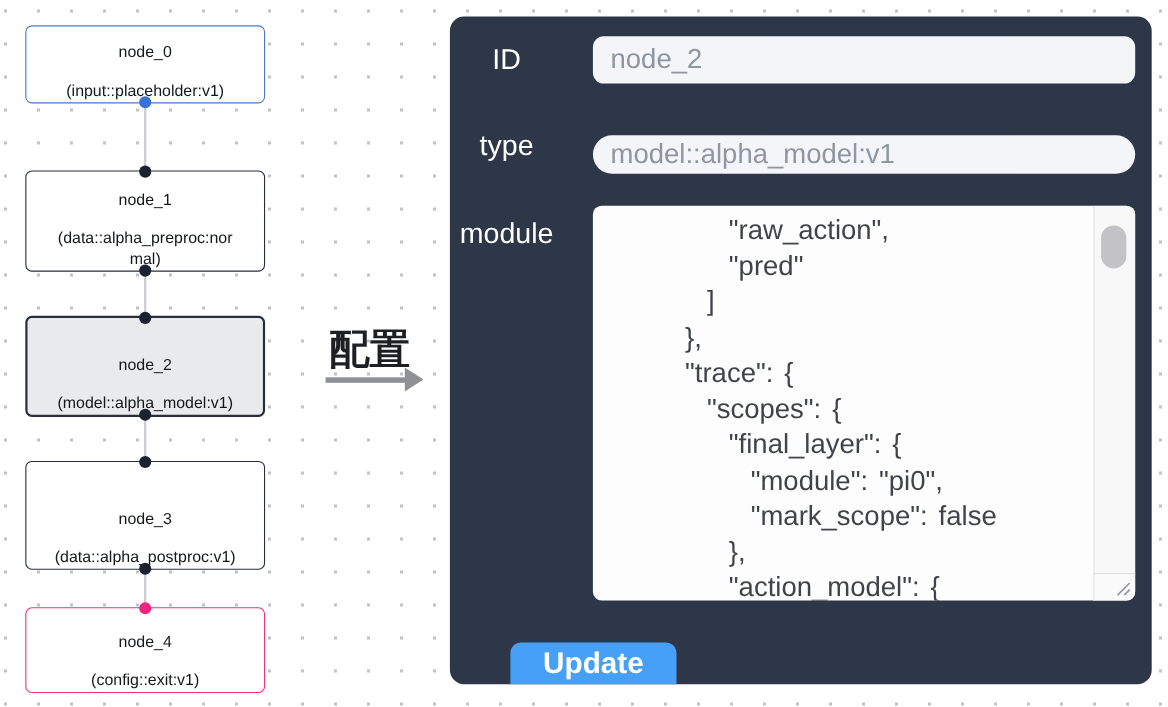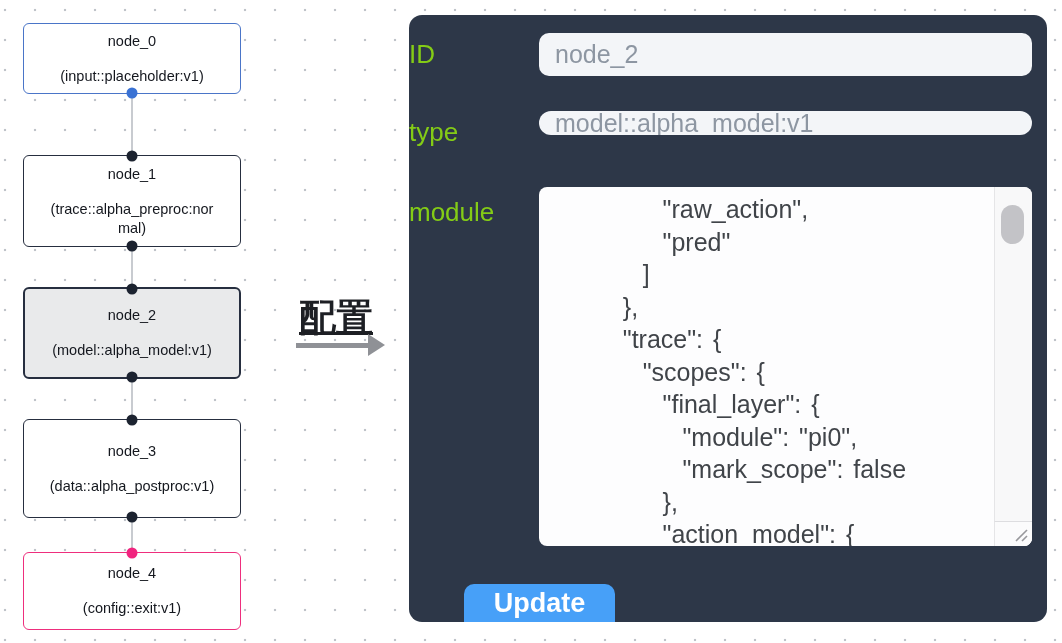--- a/index.html
+++ b/index.html
@@ -6,53 +6,53 @@
   .stage{
     position:relative;width:1062px;height:643px;overflow:hidden;
     font-family:"Liberation Sans",sans-serif;background:#ffffff;
     background-image:radial-gradient(circle,#bfc3c9 1.3px,transparent 1.6px);
     background-size:30px 30px;background-position:-10px -5px;
   }
   
   .node{
     position:absolute;left:23px;width:218px;box-sizing:border-box;
     background:#ffffff;border:1.5px solid #262e3f;border-radius:6px;
-    display:flex;flex-direction:column;align-items:center;justify-content:center;
+    display:flex;flex-direction:column;align-items:center;justify-content:flex-end;
     z-index:2;
   }
   .node--input{border-color:#4a75c8;}
   .node--selected{background:#e9eaeb;border-width:2px;}
   .node--output{border-color:#ee2e7d;}
   .node-title{font-size:14.5px;font-weight:500;color:#14171e;line-height:19px;}
   .node-sub{font-size:14.5px;color:#14171e;line-height:19px;max-width:166px;text-align:center;word-break:break-all;margin-top:16px;}
   .port{position:absolute;width:11px;height:11px;border-radius:50%;background:#1c2330;left:50%;}
   .port--top{top:0;transform:translate(-50%,-50%);}
   .port--bottom{bottom:0;transform:translate(-50%,50%);}
   .port--blue{background:#3a72d4;}
   .port--pink{background:#f1247f;}
   .edge{position:absolute;left:131px;width:2px;background:#c8cbd0;z-index:1;}
   
-  .transfer-label{position:absolute;left:299px;top:293px;font-size:37px;font-weight:600;color:#1d1f24;z-index:2;text-decoration:underline;}
+  .transfer-label{position:absolute;left:299px;top:293px;font-size:37px;font-weight:600;color:#1d1f24;z-index:2;}
   .arrow{position:absolute;left:296px;top:334px;width:92px;height:22px;z-index:2;}
   .arrow-line{position:absolute;left:0;top:8.5px;width:74px;height:5px;background:#8f9196;}
   .arrow-head{position:absolute;left:72px;top:0;width:0;height:0;
     border-top:11px solid transparent;border-bottom:11px solid transparent;border-left:17px solid #8f9196;}
   
   .panel{position:absolute;left:409px;top:15px;width:638px;height:607px;background:#2d3748;border-radius:13px;z-index:3;}
-  .field-label{position:absolute;left:0;width:103px;text-align:left;color:#84cc16;font-size:26px;}
+  .field-label{position:absolute;left:0;width:103px;text-align:center;color:#ffffff;font-size:26px;}
   .label-id{top:18px;height:43px;line-height:43px;}
   .label-type{top:96px;height:42px;line-height:42px;}
   .label-config{top:182px;height:30px;line-height:30px;}
   .field-input{
     position:absolute;left:130px;width:493px;box-sizing:border-box;
     background:#f3f5f8;border:none;outline:none;border-radius:10px;
     font-size:25px;color:#8d96a2;padding:0 16px;font-family:inherit;
   }
   .input-id{top:18px;height:43px;}
-  .input-type{top:96px;height:24px;border-radius:18px;}
+  .input-type{top:108px;height:35px;border-radius:18px;}
   .config-box{position:absolute;left:130px;top:172px;width:493px;height:359px;background:#fdfdfe;border-radius:8px;overflow:hidden;}
   .config-pre{margin:0;position:absolute;top:6px;left:44px;font-size:25px;line-height:32.5px;color:#404449;
     white-space:pre;word-spacing:3px;font-family:inherit;}
   .scroll-track{position:absolute;top:0;right:0;bottom:0;width:38px;background:#f8f8f9;border-left:1px solid #e5e5e7;box-sizing:border-box;}
   .scroll-thumb{position:absolute;top:18px;left:6px;width:23px;height:39px;border-radius:12px;background:#c3c3c7;}
   .scroll-corner{position:absolute;bottom:0;right:0;width:38px;height:25px;background:#fbfbfc;
     border-top:1px solid #dddde0;border-left:1px solid #e5e5e7;box-sizing:border-box;}
   .resize-grip{position:absolute;bottom:3px;right:3px;}
   .update-btn{
     position:absolute;left:19px;bottom:0;width:151px;height:38px;
@@ -72,21 +72,21 @@
 
   <div class="node node--input" style="top:23px;height:71px">
     <div class="node-title">node_0</div>
     <div class="node-sub">(input::placeholder:v1)</div>
     <div class="port port--bottom port--blue"></div>
   </div>
 
   <div class="node" style="top:155px;height:92px">
     <div class="port port--top"></div>
     <div class="node-title">node_1</div>
-    <div class="node-sub">(trace::alpha_preproc:normal)</div>
+    <div class="node-sub">(data::alpha_preproc:normal)</div>
     <div class="port port--bottom"></div>
   </div>
 
   <div class="node node--selected" style="top:287px;height:92px">
     <div class="port port--top"></div>
     <div class="node-title">node_2</div>
     <div class="node-sub">(model::alpha_model:v1)</div>
     <div class="port port--bottom"></div>
   </div>
 

